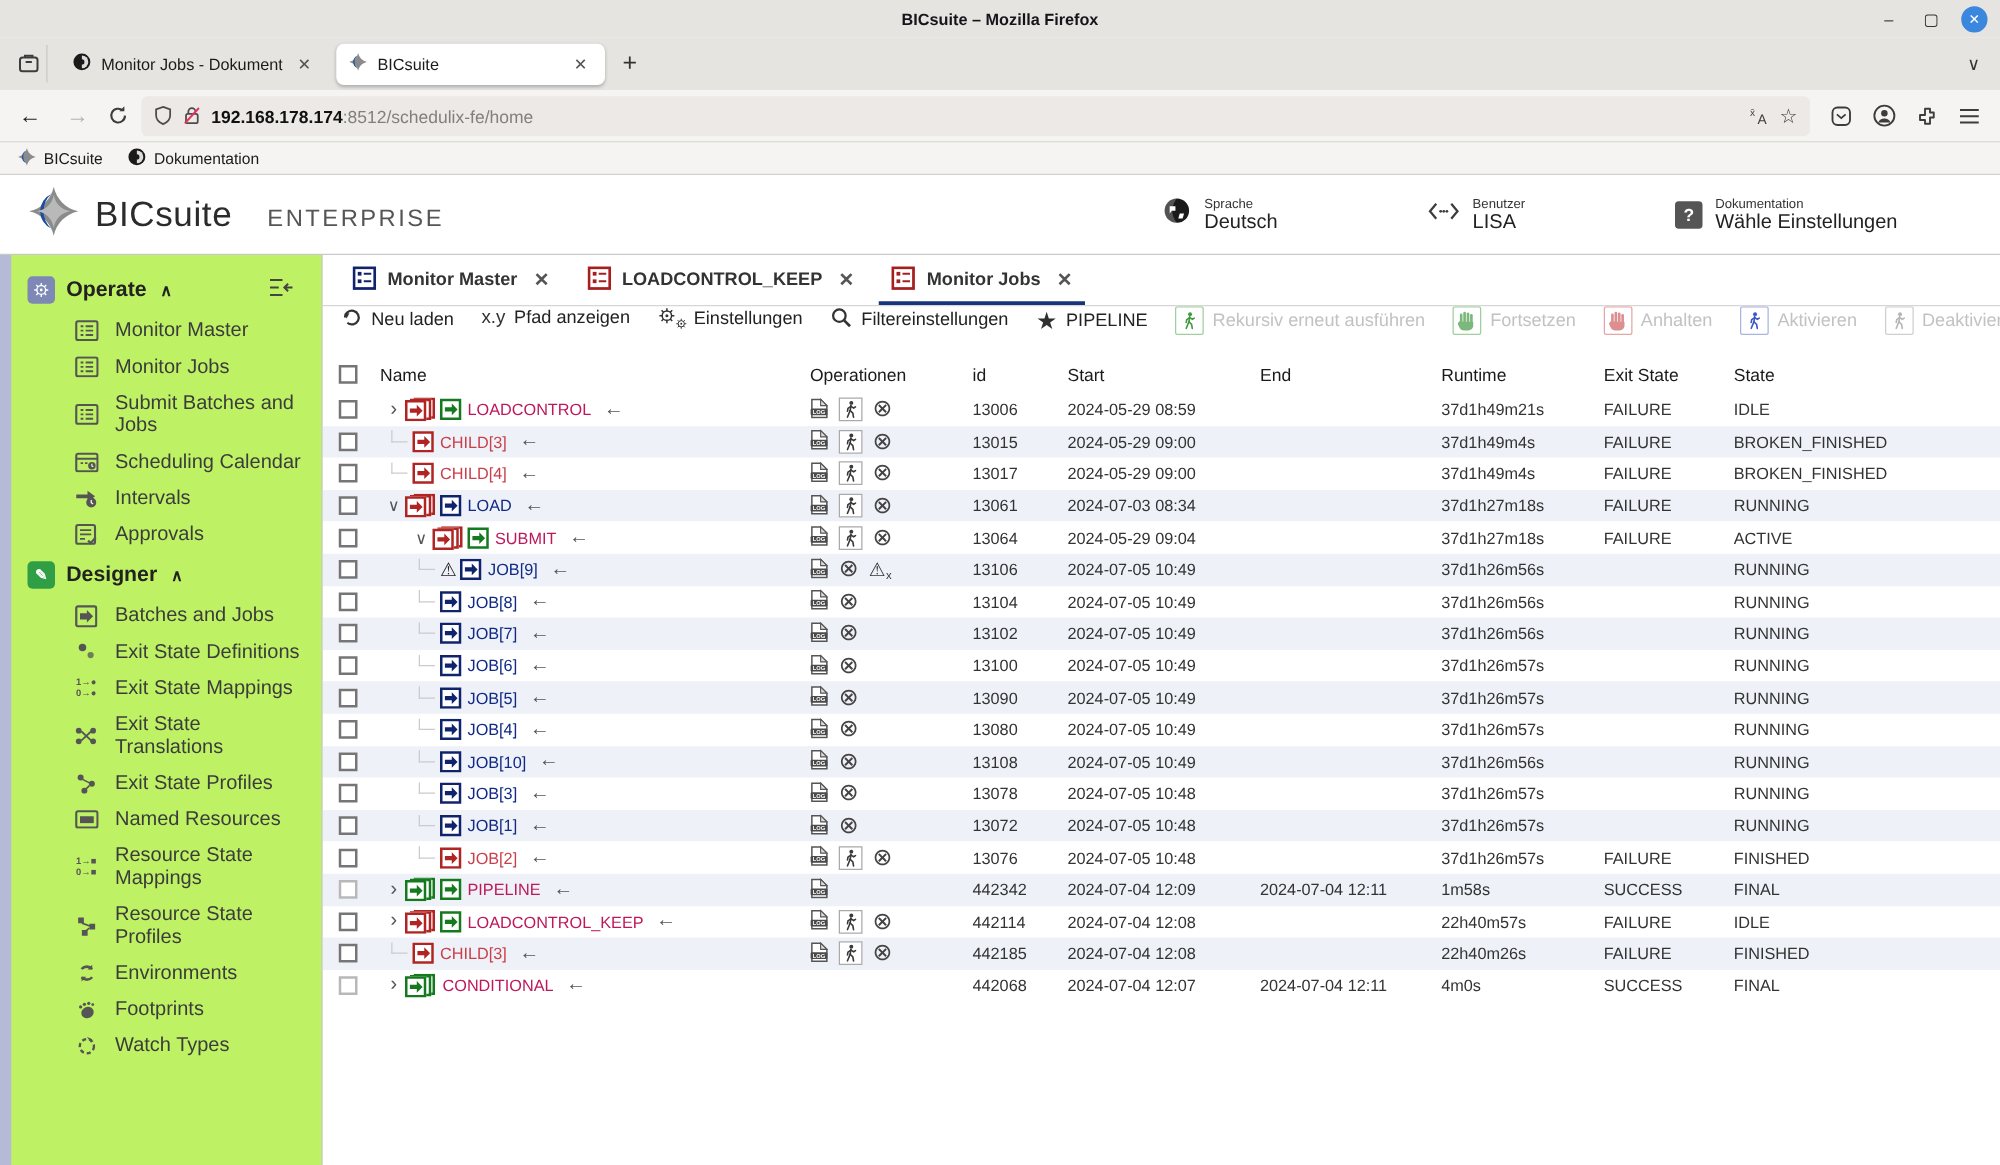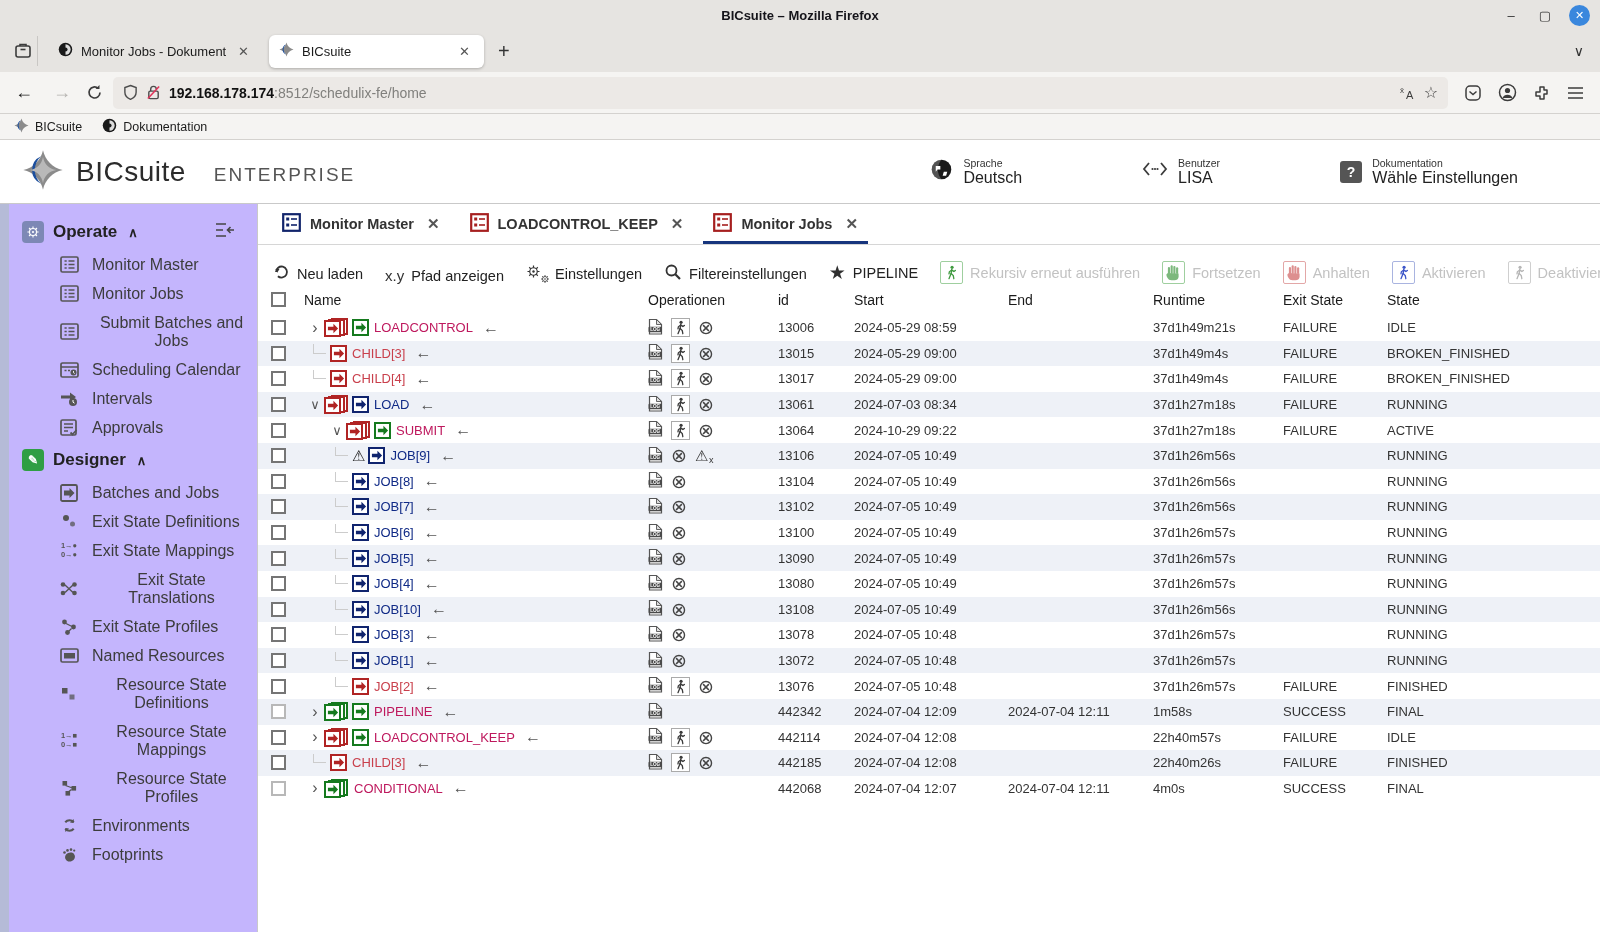--- a/index.html
+++ b/index.html
@@ -43,39 +43,39 @@
   .hgroups { margin-left:auto; display:flex; gap:120px; padding-right:60px; }
   .hgrp { display:flex; align-items:center; gap:10px; }
   .hgrp .txt { display:flex; flex-direction:column; }
   .hgrp .lab { font-size:10.5px; color:#333; }
   .hgrp .val { font-size:16px; color:#222; }
   .hico { font-size:20px; color:#222; }
   .helpbox { width:22px; height:22px; background:#555; color:#fff; border-radius:3px; display:flex; align-items:center; justify-content:center; font-size:14px; font-weight:700; }
 
   
   .mainwrap { display:flex; height:728px; }
-  .sidebar { width:258px; border-right:1px solid #c9c9c9; position:relative; padding:10px 0 0 10px; overflow:hidden; flex-shrink:0; background:#c4b5fd;text-align:center; }
+  .sidebar { width:258px; border-right:1px solid #c9c9c9; position:relative; padding:10px 0 0 10px; overflow:hidden; flex-shrink:0; background:#bef264; }
   .scrollstrip { position:absolute; left:0; top:0; width:9px; height:100%; background:#b5bbd7; }
   .sect { display:flex; align-items:center; gap:9px; padding:7px 8px 7px 12px; font-size:17px; font-weight:700; color:#222; }
   .sect .chev { font-size:13px; color:#222; margin-left:2px; }
   .collapse-btn { margin-left:auto; margin-right:14px; color:#444; }
   .sicon { width:22px; height:22px; border-radius:4px; display:flex; align-items:center; justify-content:center; color:#fff; font-size:12px; flex-shrink:0; }
   .sicon.op { background:#7d88b5; }
   .sicon.de { background:#2f9e44; }
   .sitem { display:flex; align-items:center; gap:12px; padding:5.5px 6px 5.5px 48px; font-size:16px; color:#3c3c3c; cursor:default; }
   .sitem .iwrap { width:22px; display:flex; justify-content:center; align-items:center; color:#555; flex-shrink:0; }
   .maplbl { font-size:7.5px; line-height:1.15; color:#555; font-weight:700; white-space:nowrap; }
 
   .content { flex:1; overflow:hidden; }
   .ctabs { height:41px; display:flex; align-items:center; gap:10px; padding:0 14px; border-bottom:1px solid #d6d6d6; }
   .ctab { display:flex; align-items:center; gap:9px; height:100%; padding:0 10px; font-size:14.5px; font-weight:700; color:#333; position:relative; }
   .ctab.active::after { content:""; position:absolute; left:0; right:0; bottom:0; height:3px; background:#17357d; }
   .ctab .x { color:#555; font-size:15px; margin-left:4px; }
 
-  .toolbar { height:39px; display:flex; align-items:flex-end; gap:9px; padding:0 14px; font-size:14.5px; color:#222; white-space:nowrap; overflow:hidden; }
+  .toolbar { height:39px; display:flex; align-items:flex-start; gap:9px; padding:0 14px; font-size:14.5px; color:#222; white-space:nowrap; overflow:hidden; }
   .tbtn { display:flex; align-items:center; gap:7px; margin-right:13px; }
   .xy { font-size:15px; color:#333; font-weight:400; }
   .tbtn.dis { color:#c2c2c2; }
   .ibox { width:23px; height:23px; border:1px solid; border-radius:2px; display:flex; align-items:center; justify-content:center; background:#fff; }
   .ibox.gr { border-color:#9fcf9f; } .ibox.rd { border-color:#e3a7a7; } .ibox.bl { border-color:#a9b4e0; } .ibox.gy { border-color:#cfcfcf; }
 
   
   .grid { font-size:13px; color:#333; }
   .trow, .thead { display:grid; grid-template-columns:46px 344px 130px 76px 154px 145px 130px 104px auto; align-items:center; }
   .thead { height:31px; font-size:14px; color:#1a1a1a; }
@@ -418,29 +418,20 @@
           <span class="iwrap">
             <svg width="19" height="15" viewBox="0 0 19 15">
               <rect x="1" y="1" width="17" height="13" rx="1.5" fill="none" stroke="#555" stroke-width="1.7"></rect>
               <rect x="4" y="5" width="11" height="5.5" fill="#555"></rect>
             </svg>
           </span>
           <span>Named Resources</span>
         </div>
         <div class="sitem">
           <span class="iwrap">
-            <svg width="16" height="14" viewBox="0 0 16 14">
-              <rect x="1" y="1" width="5.5" height="5.5" fill="#555"></rect>
-              <rect x="8.5" y="7.5" width="5" height="5" fill="#555" opacity=".75"></rect>
-            </svg>
-          </span>
-          <span>Resource State Definitions</span>
-        </div>
-        <div class="sitem">
-          <span class="iwrap">
             <span class="maplbl">1→■<br>0→■</span>
           </span>
           <span>Resource State Mappings</span>
         </div>
         <div class="sitem">
           <span class="iwrap">
             <svg width="17" height="16" viewBox="0 0 17 16">
               <rect x="1.5" y="1" width="4.6" height="4.6" fill="#555"></rect>
               <rect x="10.5" y="6" width="4.6" height="4.6" fill="#555"></rect>
               <rect x="4.5" y="11" width="4.6" height="4.6" fill="#555"></rect>
@@ -466,20 +457,31 @@
           <span class="iwrap">
             <svg width="17" height="16" viewBox="0 0 17 16">
               <ellipse cx="9" cy="10" rx="5" ry="4.5" fill="#555" transform="rotate(-25 9 10)"></ellipse>
               <circle cx="3.5" cy="5.5" r="1.3" fill="#555"></circle>
               <circle cx="6.5" cy="3.4" r="1.3" fill="#555"></circle>
               <circle cx="10" cy="2.6" r="1.3" fill="#555"></circle>
               <circle cx="13.2" cy="3.6" r="1.1" fill="#555"></circle>
             </svg>
           </span>
           <span>Footprints</span>
+        </div>
+        <div class="sitem">
+          <span class="iwrap">
+            <svg width="17" height="17" viewBox="0 0 18 18">
+              <g stroke="#555" stroke-width="2" fill="none" stroke-dasharray="3.5 2.5">
+                <circle cx="9" cy="9.5" r="6"></circle>
+              </g>
+              <path d="M9 1.5l4.5 2-1 3z" fill="#555"></path>
+            </svg>
+          </span>
+          <span>Watch Types</span>
         </div>
         <div class="sect"></div>
       </div>
   </div>
 
   <div class="content">
     <div class="ctabs" id="ctabs">
         <div class="ctab">
           <span><svg width="19" height="19" viewBox="0 0 19 19">
               <rect x="1.2" y="1.2" width="16.6" height="16.6" fill="#fff" stroke="#11246b" stroke-width="2.2"></rect>
@@ -881,21 +883,21 @@
                     <path d="M7.2 5.4L4.7 7.2 4.3 9.5"></path>
                     <path d="M7.2 5.4L9.6 6.8 11.2 5.8"></path>
                     <path d="M6.6 9L4.3 14.6"></path>
                     <path d="M6.6 9L8.9 11.3 9.5 14.7"></path>
                   </g>
                 </svg>
               </span>
               <span class="otimes">⊗</span>
             </span>
             <span class="cell">13064</span>
-            <span class="cell">2024-10-29 09:22</span>
+            <span class="cell">2024-05-29 09:04</span>
             <span class="cell"></span>
             <span class="cell">37d1h27m18s</span>
             <span class="cell">FAILURE</span>
             <span class="cell">ACTIVE</span>
           </div>
           <div class="trow">
             <span style="display:flex;">
               <span class="cb"></span>
             </span>
             <span class="namecell">

